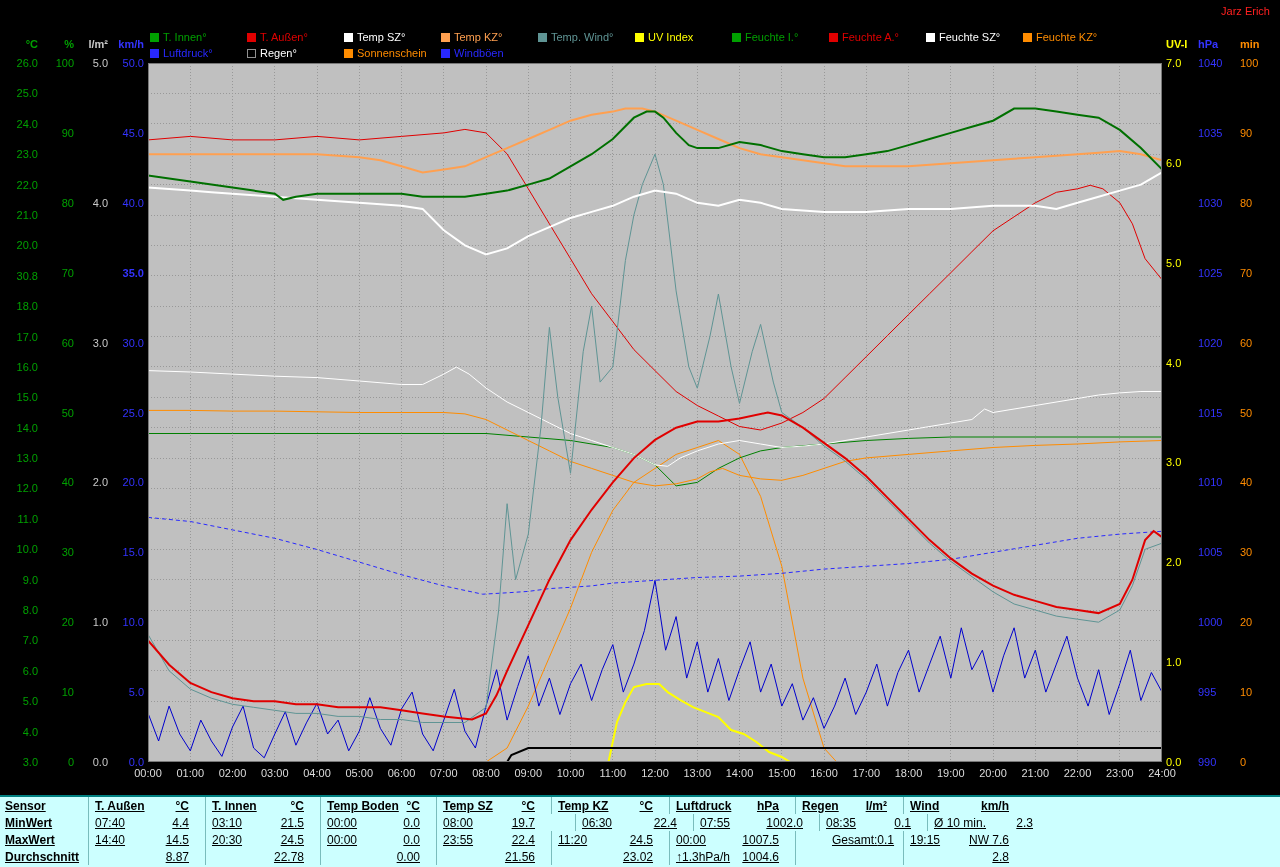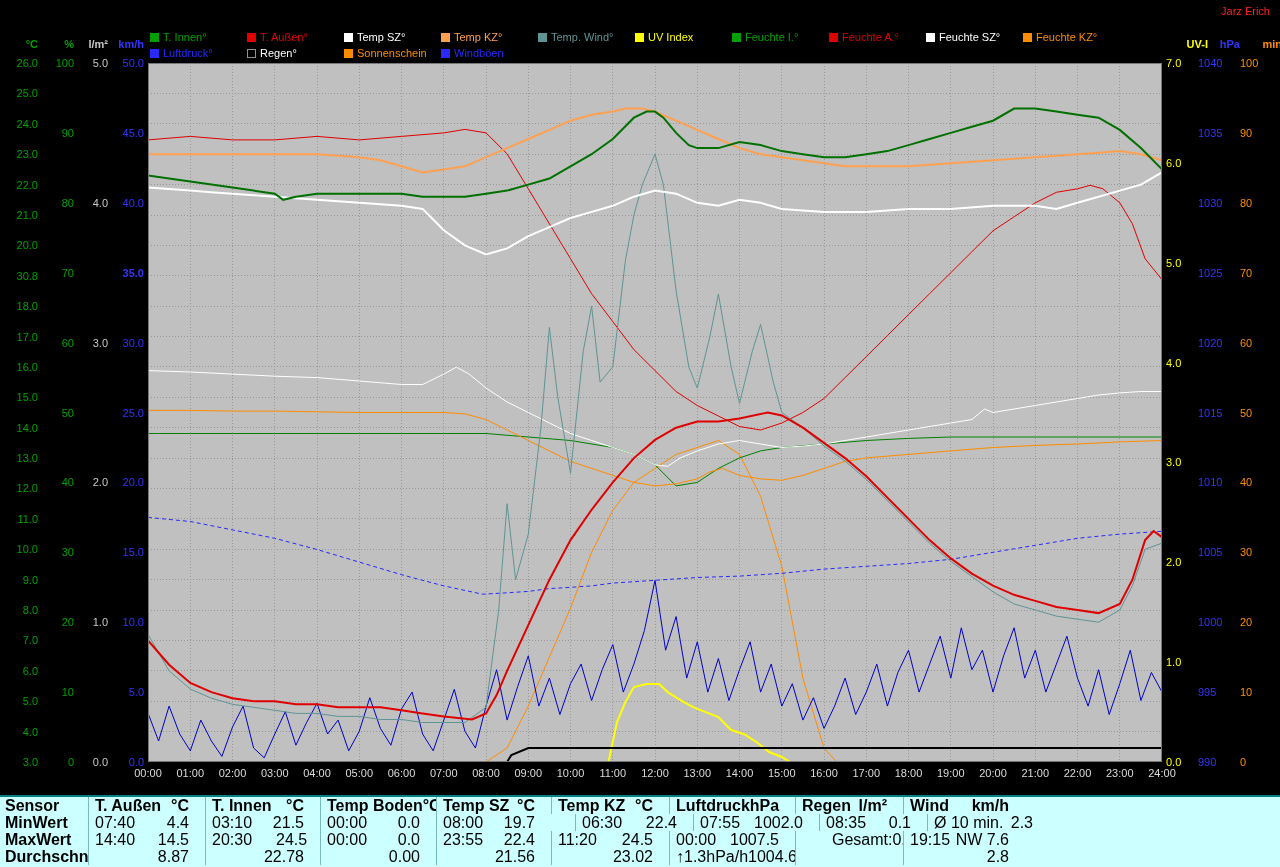--- a/index.html
+++ b/index.html
@@ -7,26 +7,26 @@
     font-family:"Liberation Sans",sans-serif;}
   #root{position:relative;width:1280px;height:867px;background:#000;}
   .title{position:absolute;top:6px;left:0;width:100%;text-align:center;
     color:#b8b8b8;font-size:15px;}
   .watermark{position:absolute;top:5px;right:10px;color:#ff2020;font-size:11px;}
   .legend-row{position:absolute;left:150px;display:flex;}
   #legend-row1{top:31px;}
   #legend-row2{top:47px;}
   .legend-item{width:97px;display:flex;align-items:center;font-size:11px;line-height:12px;}
   .legend-swatch{width:9px;height:9px;display:inline-block;flex:none;margin-right:4px;}
-  .axis-unit{position:absolute;top:38px;font-size:11px;font-weight:bold;line-height:13px;text-align:right;}
+  .axis-unit{position:absolute;top:38px;font-size:11px;font-weight:bold;line-height:13px;}
   .axis-tick{position:absolute;font-size:11px;line-height:12px;white-space:nowrap;}
   .x-label{position:absolute;top:767px;width:44px;text-align:center;font-size:11px;color:#dcdcdc;}
   #plot-svg{position:absolute;left:148px;top:63px;}
   #bottom-table{position:absolute;left:0;top:795px;width:1280px;height:72px;
-    background:#ccffff;border-top:2px solid #008080;color:#000;font-size:16px;}
+    background:#ccffff;border-top:2px solid #008080;color:#000;font-size:12px;text-decoration:underline;}
   .trow{display:flex;height:17px;align-items:stretch;}
   .tcell{display:flex;align-items:center;justify-content:space-between;
     padding:0 16px 0 6px;border-left:1px solid #79bcbc;overflow:hidden;white-space:nowrap;}
   .tfirst{border-left:none;font-weight:bold;padding-left:5px;}
   .thead{font-weight:bold;}
   .tfill{flex:1;}
 </style>
 </head>
 <body>
 

